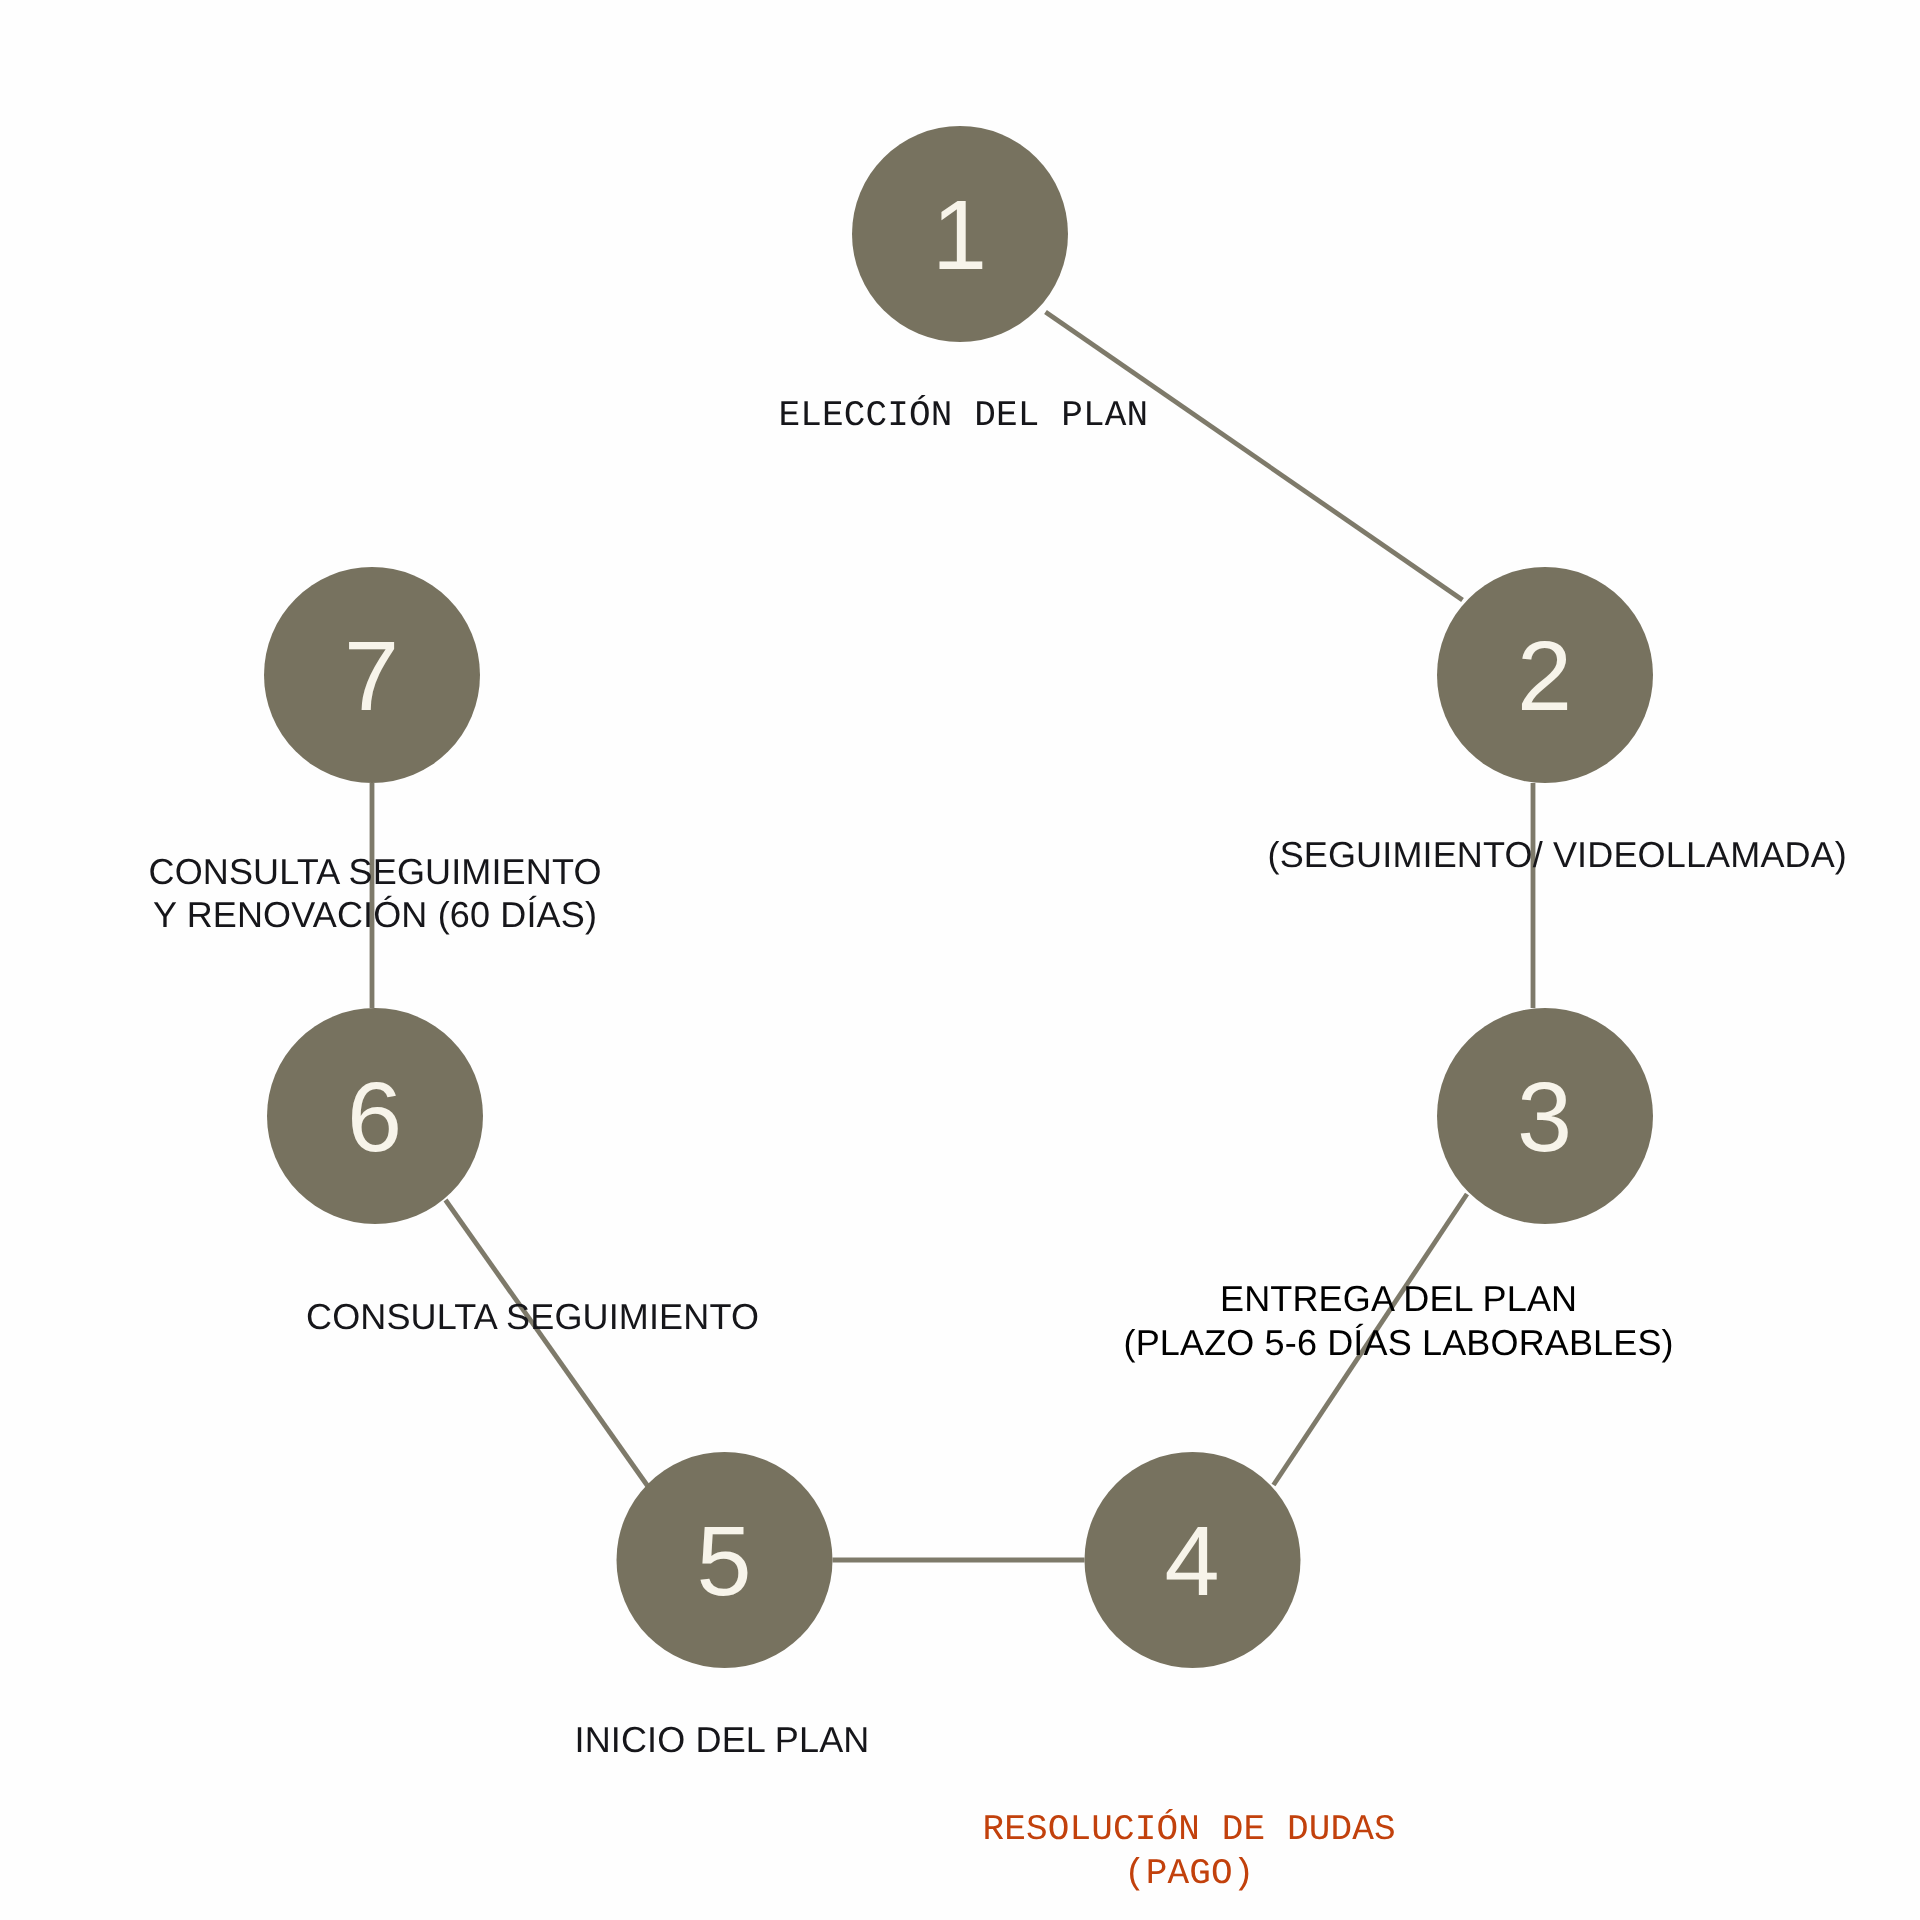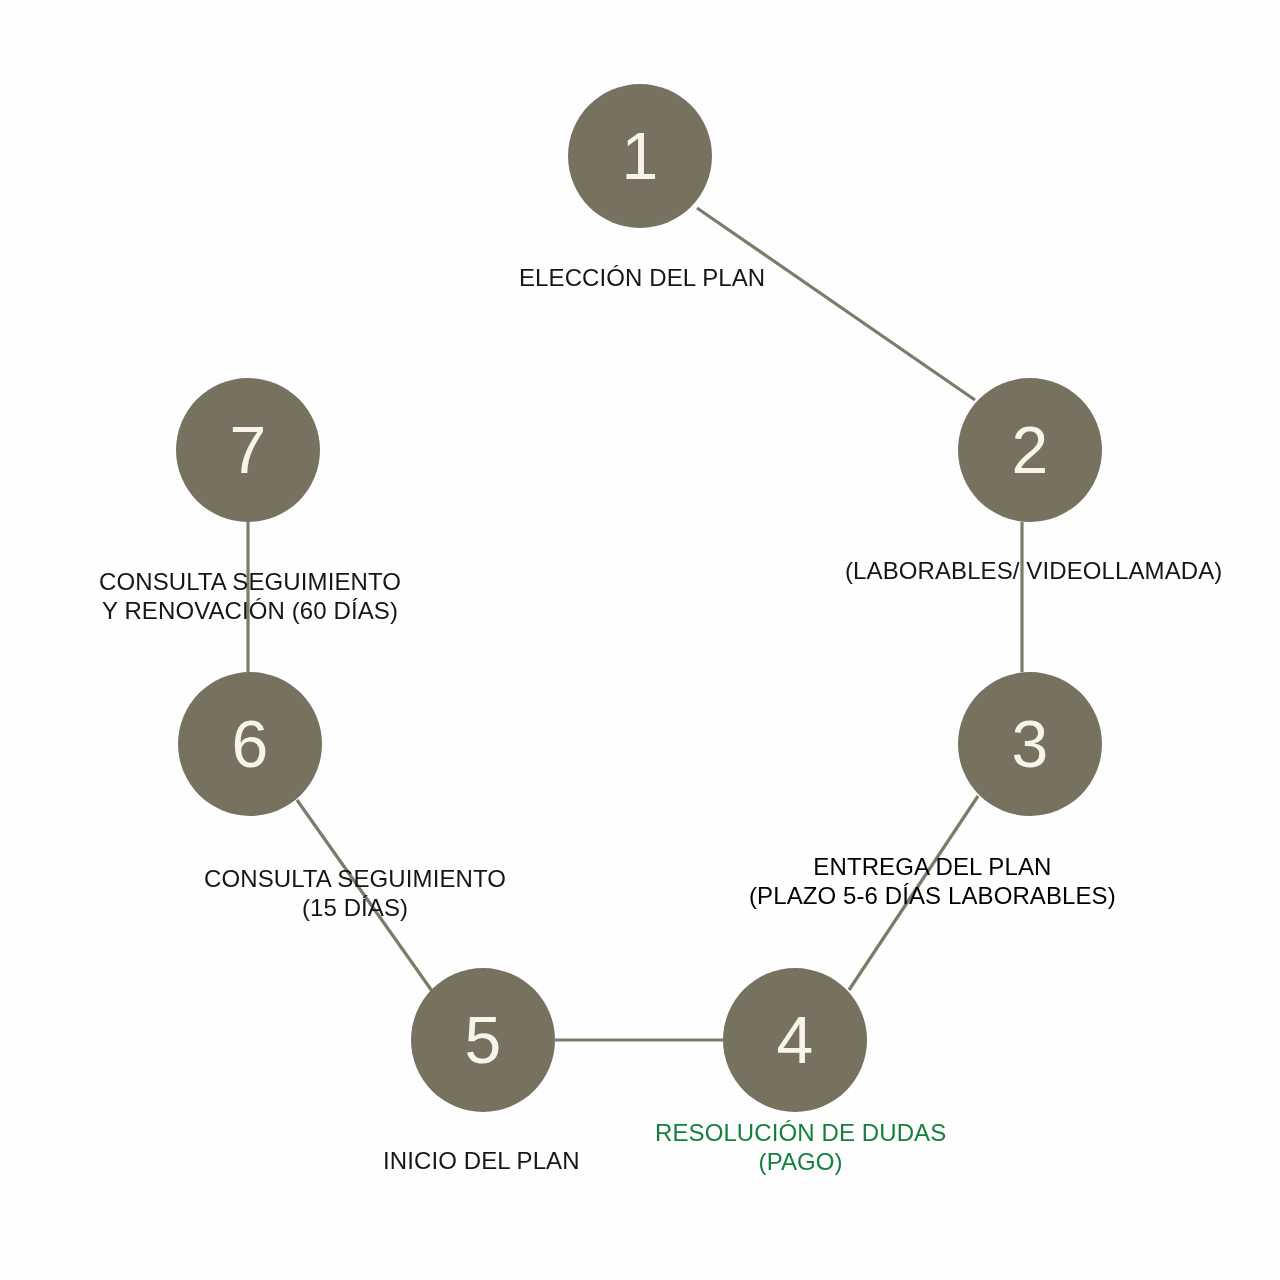--- a/index.html
+++ b/index.html
@@ -77,60 +77,59 @@
         <line x1="978" y1="796" x2="849" y2="990"></line>
         <line x1="723" y1="1040" x2="555" y2="1040"></line>
         <line x1="432" y1="991" x2="297" y2="800"></line>
         <line x1="248" y1="672" x2="248" y2="522"></line>
       </g>
   </svg>
 
   <div class="node" style="left: 568px; top: 84px; width: 144px; height: 144px; background: rgb(119, 114, 95);">
     <span class="node-number" style="color: rgb(247, 244, 234);">1</span>
   </div>
-  <div class="step-label" style="color: rgb(22, 22, 26); left: 519px; top: 263px;">
+  <div class="step-label" style="color: rgb(22, 22, 26); left: 519px; top: 263px; font-family: Liberation Mono, monospace;">
       <span class="line">ELECCIÓN DEL PLAN</span>
     </div>
 
   <div class="node" style="left: 958px; top: 378px; width: 144px; height: 144px; background: rgb(119, 114, 95);">
     <span class="node-number" style="color: rgb(247, 244, 234);">2</span>
   </div>
   <div class="step-label" style="color: rgb(22, 22, 26); left: 845px; top: 556px;">
-      <span class="line">(LABORABLES/ VIDEOLLAMADA)</span>
+      <span class="line">(SEGUIMIENTO/ VIDEOLLAMADA)</span>
     </div>
 
   <div class="node" style="left: 958px; top: 672px; width: 144px; height: 144px; background: rgb(119, 114, 95);">
     <span class="node-number" style="color: rgb(247, 244, 234);">3</span>
   </div>
   <div class="step-label" style="color: #000000; left: 749px; top: 852px;">
       <span class="line">ENTREGA DEL PLAN</span>
       <span class="line">(PLAZO 5-6 DÍAS LABORABLES)</span>
     </div>
 
   <div class="node" style="left: 723px; top: 968px; width: 144px; height: 144px; background: rgb(119, 114, 95);">
     <span class="node-number" style="color: rgb(247, 244, 234);">4</span>
   </div>
-  <div class="step-label" style="color: #15803d; left: 655px; top: 1118px;">
+  <div class="step-label" style="color: #c2410c; left: 655px; top: 1206px; font-family: Liberation Mono, monospace;">
       <span class="line">RESOLUCIÓN DE DUDAS</span>
       <span class="line">(PAGO)</span>
     </div>
 
   <div class="node" style="left: 411px; top: 968px; width: 144px; height: 144px; background: rgb(119, 114, 95);">
     <span class="node-number" style="color: rgb(247, 244, 234);">5</span>
   </div>
   <div class="step-label" style="color: rgb(22, 22, 26); left: 383px; top: 1146px;">
       <span class="line">INICIO DEL PLAN</span>
     </div>
 
   <div class="node" style="left: 178px; top: 672px; width: 144px; height: 144px; background: rgb(119, 114, 95);">
     <span class="node-number" style="color: rgb(247, 244, 234);">6</span>
   </div>
   <div class="step-label" style="color: rgb(22, 22, 26); left: 204px; top: 864px;">
       <span class="line">CONSULTA SEGUIMIENTO</span>
-      <span class="line">(15 DÍAS)</span>
     </div>
 
   <div class="node" style="left: 176px; top: 378px; width: 144px; height: 144px; background: rgb(119, 114, 95);">
     <span class="node-number" style="color: rgb(247, 244, 234);">7</span>
   </div>
   <div class="step-label" style="color: rgb(22, 22, 26); left: 99px; top: 567px;">
       <span class="line">CONSULTA SEGUIMIENTO</span>
       <span class="line">Y RENOVACIÓN (60 DÍAS)</span>
     </div>
 

